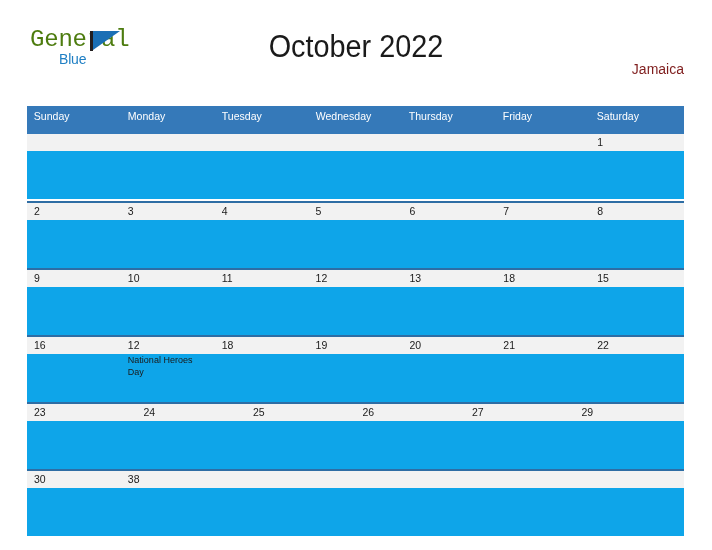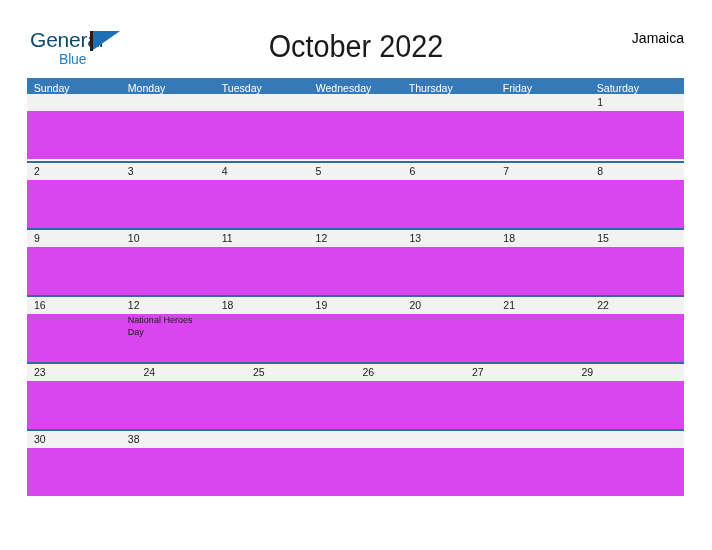--- a/index.html
+++ b/index.html
@@ -36,25 +36,25 @@
     position: absolute;
     left: 30px;
     top: 29px;
     width: 96px;
     height: 44px;
   }
   .logo-general {
     position: absolute;
     left: 0;
     top: 0;
-    font-size: 21px;
+    font-size: 24px;
     line-height: 22px;
     letter-spacing: -0.2px;
-    color: #0c4a6e;
-    font-family: Liberation Sans, sans-serif;
+    color: #4d7c0f;
+    font-family: Liberation Mono, monospace;
   }
   .logo-blue {
     position: absolute;
     left: 29px;
     top: 19px;
     font-size: 14px;
     line-height: 22px;
     letter-spacing: -0.2px;
     color: #1f7fc4;
     font-family: "Liberation Sans", sans-serif;
@@ -88,39 +88,40 @@
     font-weight: normal;
     letter-spacing: 0px;
     color: #1a1a1a;
     font-family: "Liberation Sans", sans-serif;
     transform: scaleX(0.93);
   }
 
   .country {
     position: absolute;
     right: 28px;
-    top: 29px;
+    top: 60px;
     font-size: 14px;
     line-height: 18px;
-    color: #000000;
+    color: #7f1d1d;
   }
 
   
   .calendar {
     position: absolute;
     left: 27px;
     top: 78px;
     width: 657px;
   }
 
   .weekday-row {
     display: flex;
     width: 100%;
     background: #3579b9;
-    height: 16px;
+    height: 28px;
+    margin-top: 28px;
   }
   .weekday-cell {
     flex: 1 1 0;
     min-width: 0;
     color: #ffffff;
     font-size: 11px;
     line-height: 20px;
     padding-left: 7px;
     box-sizing: border-box;
     font-family: "Liberation Sans", sans-serif;
@@ -141,21 +142,21 @@
   .week-row .day-band {
     display: flex;
     width: 100%;
     height: 17px;
     background: #f2f2f2;
   }
   .week-row .body-band {
     display: flex;
     width: 100%;
     height: 48px;
-    background: #d946ef;
+    background: #0ea5e9;
   }
 
   .day-num {
     flex: 1 1 0;
     min-width: 0;
     font-size: 10.5px;
     line-height: 17px;
     color: #1a1a1a;
     padding-left: 7px;
     box-sizing: border-box;

